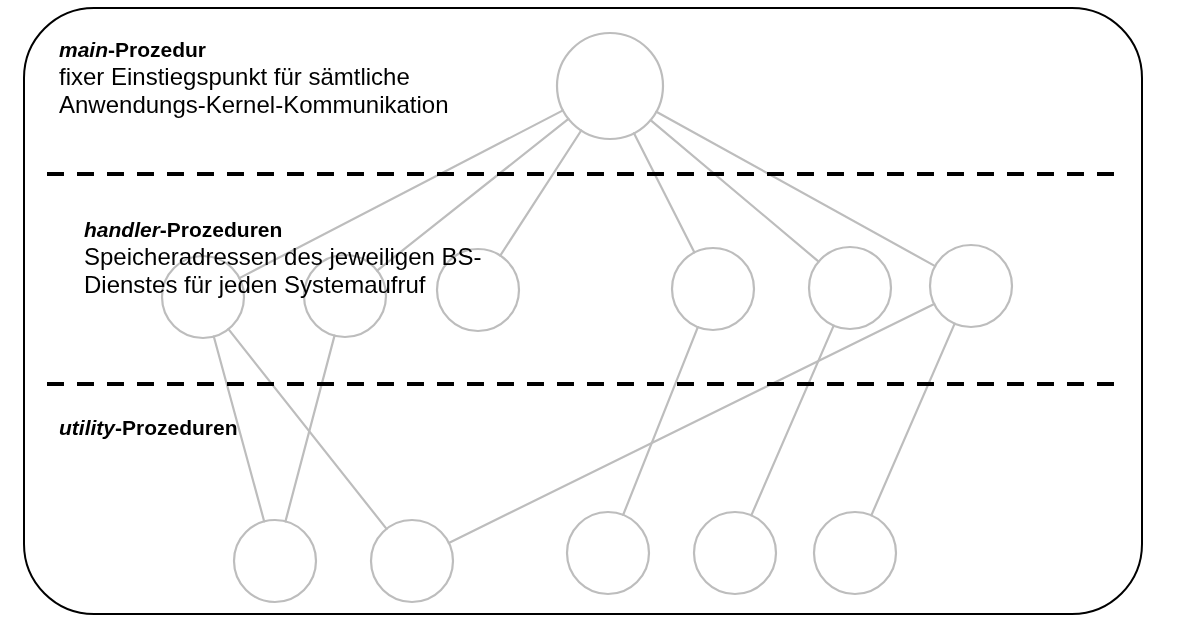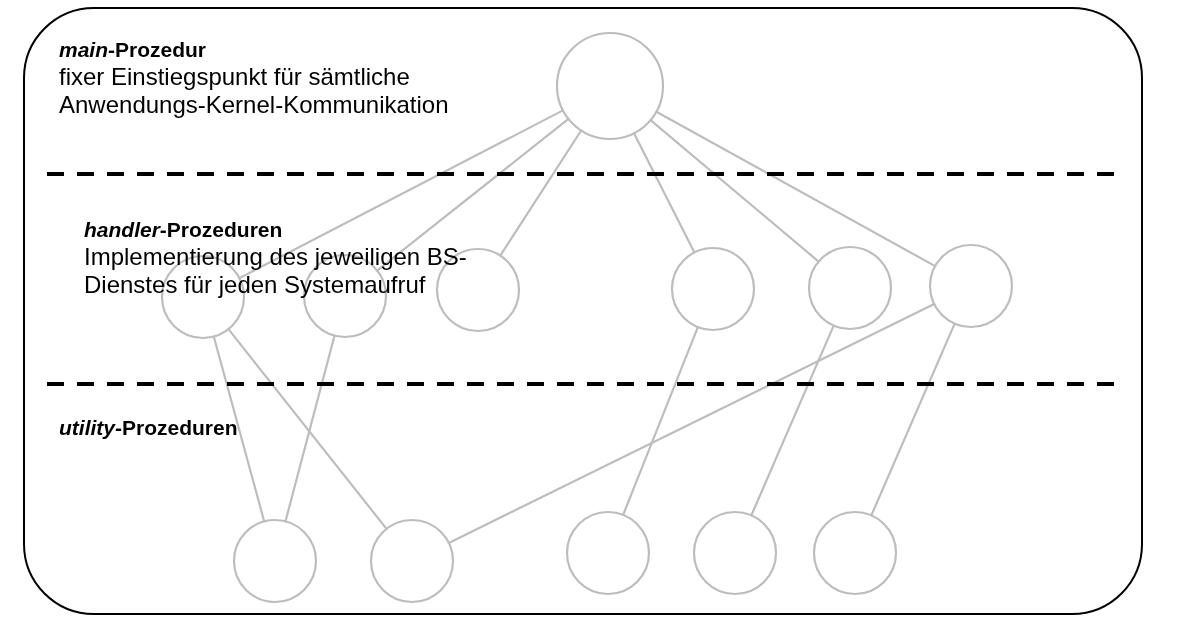--- a/index.html
+++ b/index.html
@@ -99,21 +99,21 @@
       <span class="ital">main</span><span>-Prozedur</span>
     </div>
     <div class="block-body">fixer Einstiegspunkt für sämtliche
 Anwendungs-Kernel-Kommunikation</div>
   </div>
 
   <div class="text-block" id="block-handler">
     <div class="block-title">
       <span class="ital">handler</span><span>-Prozeduren</span>
     </div>
-    <div class="block-body">Implementierung des jeweiligen BS-
+    <div class="block-body">Speicheradressen des jeweiligen BS-
 Dienstes für jeden Systemaufruf</div>
   </div>
 
   <div class="text-block" id="block-utility">
     <div class="block-title">
       <span class="ital">utility</span><span>-Prozeduren</span>
     </div>
   </div>
 
 </div>

